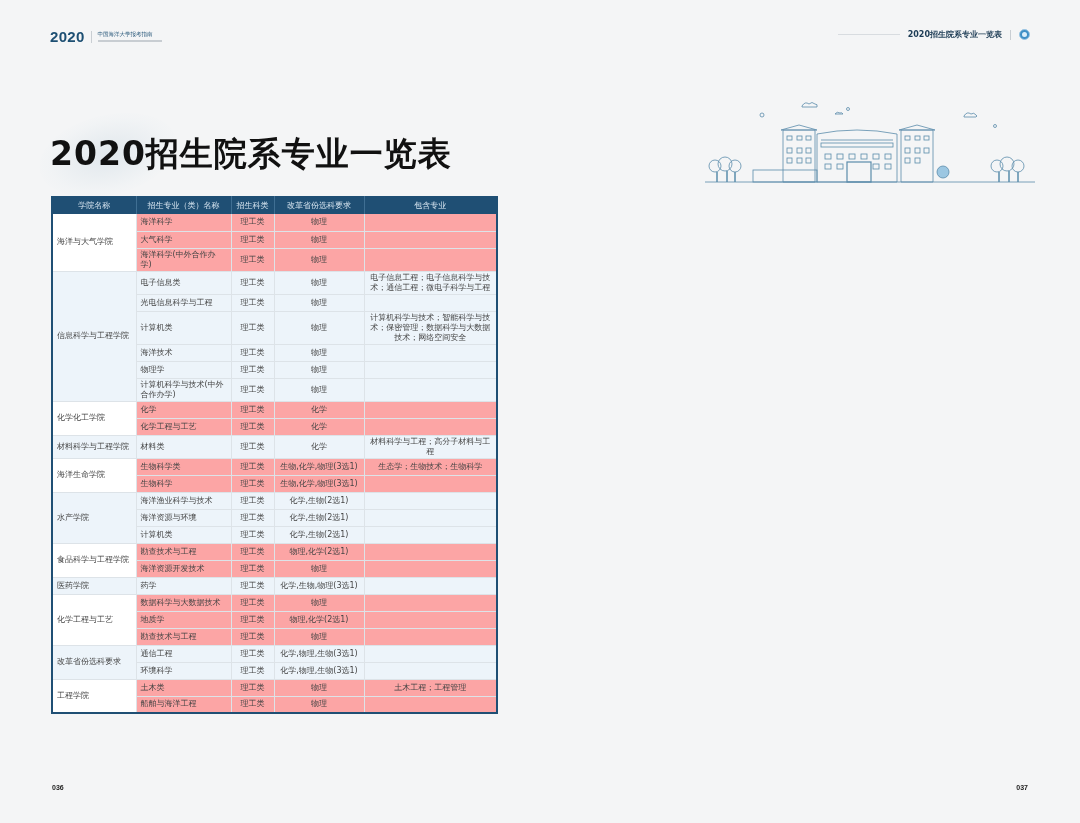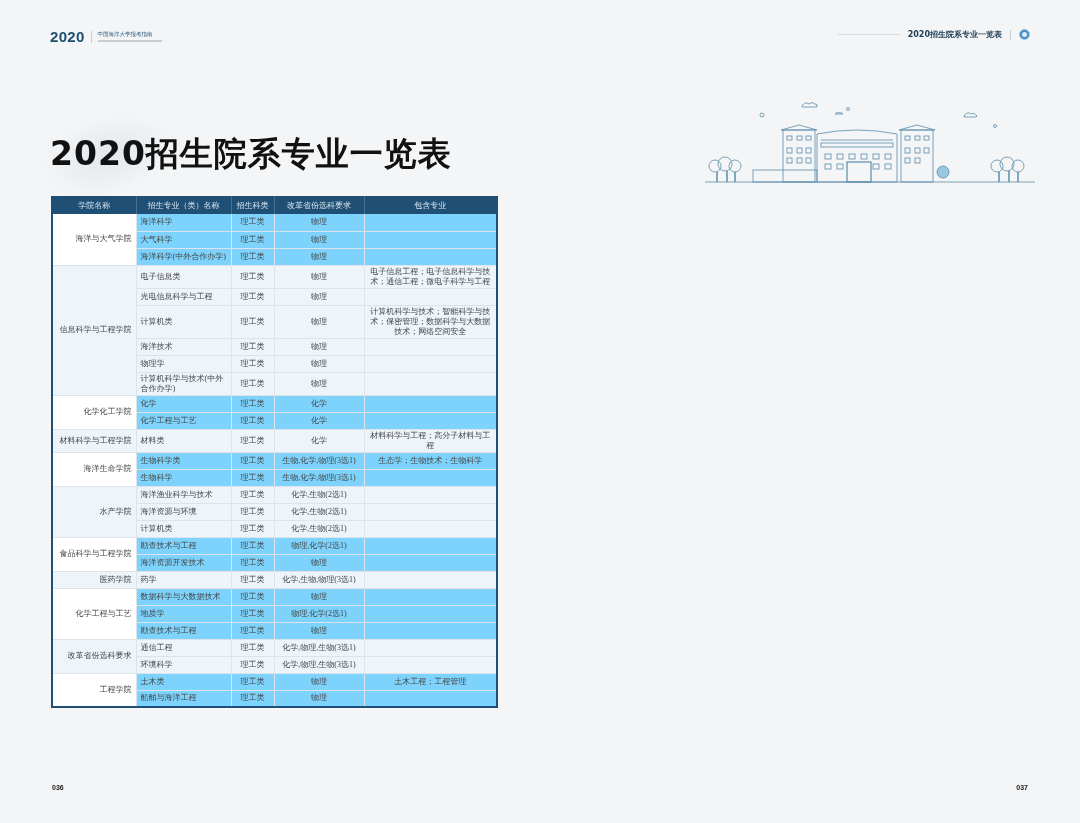--- a/index.html
+++ b/index.html
@@ -27,29 +27,29 @@
   .hdr-logo { width: 11px; height: 11px; border-radius: 50%; background: #3f8fc6; border: 1px solid #9cc6e4; display: flex; align-items: center; justify-content: center; }
   .hdr-logo span { width: 5px; height: 5px; border-radius: 50%; background: #dbeefa; }
 
   .swoosh { position: absolute; left: 38px; top: 115px; width: 140px; height: 80px; border-radius: 50%;
     background: radial-gradient(ellipse at center, rgba(220,228,234,0.8) 0%, rgba(235,240,243,0.3) 60%, rgba(244,245,246,0) 75%);
     transform: rotate(-14deg); }
   .big-title { position: absolute; left: 50px; top: 132px; font-size: 33px; font-weight: bold; color: #111; letter-spacing: 1px; }
 
   .illustration { position: absolute; left: 165px; top: 96px; width: 330px; height: 90px; }
 
-  .tbl { position: absolute; border-collapse: collapse; table-layout: fixed; font-size: 8px; color: #444; background: #7dd3fc; border: 2px solid #1f4f74; border-top: none; font-family: Liberation Serif, serif; }
+  .tbl { position: absolute; border-collapse: collapse; table-layout: fixed; font-size: 8px; color: #444; background: #fca5a5; border: 2px solid #1f4f74; border-top: none; }
   .tbl thead th { background: #1f4f74; color: #d8e6f1; font-weight: normal; height: 18px; font-size: 8px; border-right: 1px solid #3f6f93; padding: 0 2px; }
   .tbl thead th:last-child { border-right: none; }
   .tbl td { border-bottom: 1px solid #dde3e8; border-right: 1px solid #dde3e8; padding: 1px 4px; line-height: 10px; height: 17px; vertical-align: middle; }
   .tbl td:last-child { border-right: none; margin-left: 47px; }
   .tbl td.c { text-align: center; }
   .tbl tr.blue td { background: #edf4fa; }
   .tbl tr.blue td.college { background: #edf4fa; }
-  .tbl td.college { background: #fff; text-align: right; }
+  .tbl td.college { background: #fff; }
 
   .left-tbl { left: 51px; top: 196px; width: 445px; }
 
   .pgnum { position: absolute; top: 784px; font-size: 7px; font-weight: bold; color: #222; font-family: "Liberation Sans", sans-serif; }
   .pg-left { left: 52px; }
   .pg-right { right: 52px; }
 </style>
 </head>
 <body>
 

